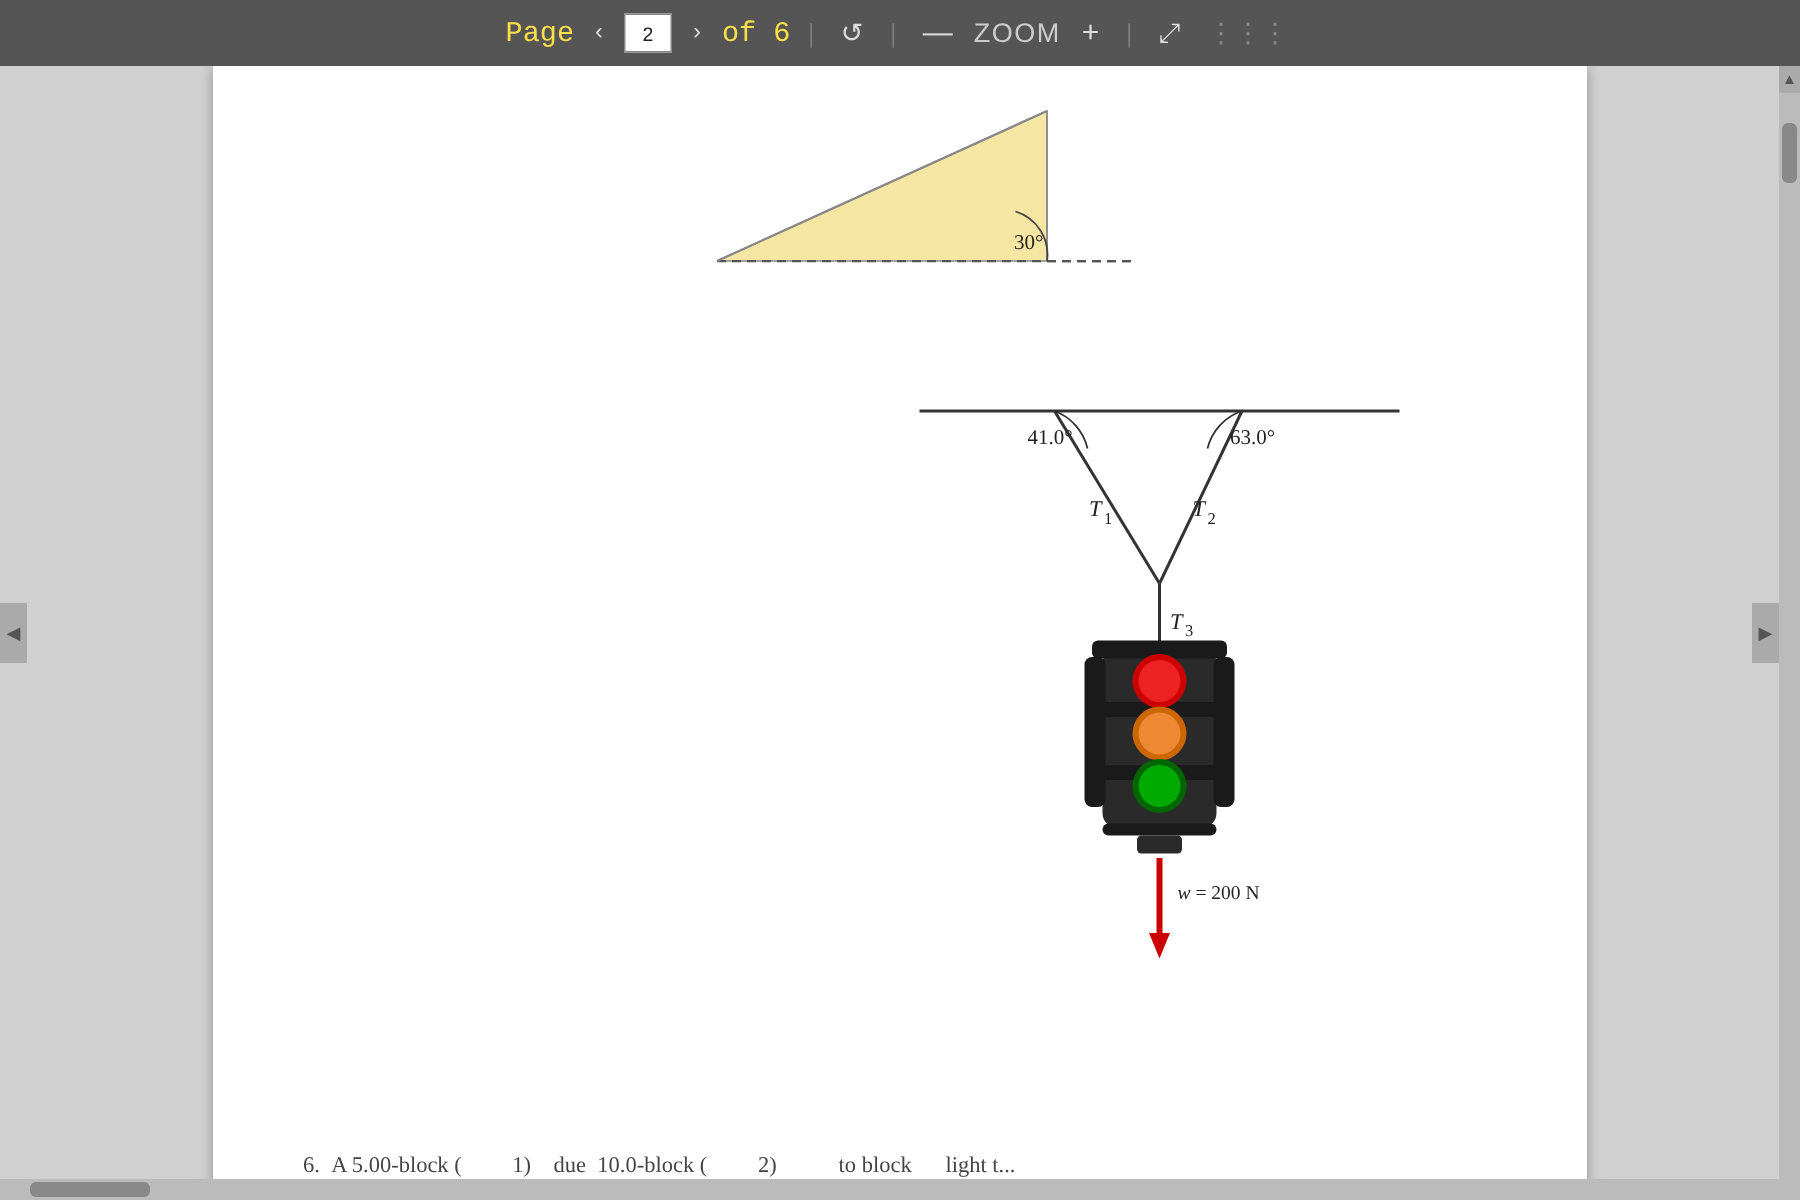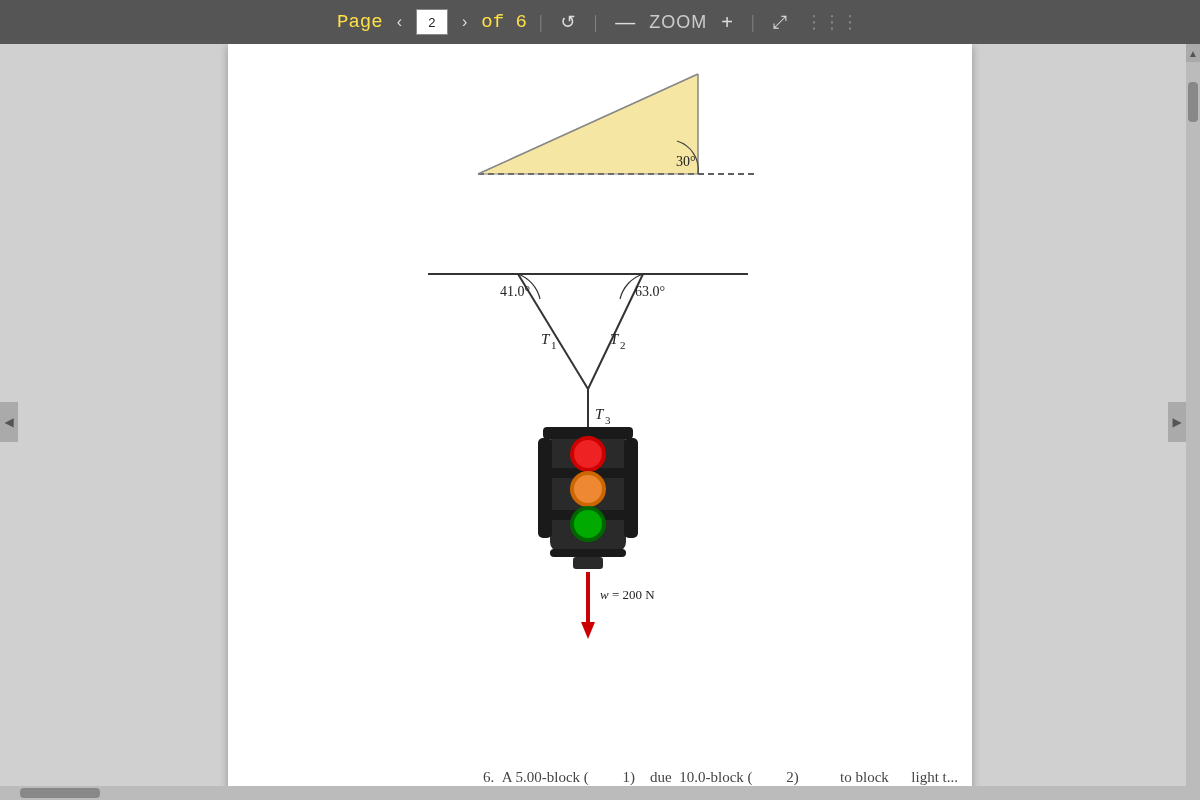--- a/index.html
+++ b/index.html
@@ -115,21 +115,21 @@
       height: 10px;
       width: 80px;
       background: #888;
       border-radius: 4px;
       margin-left: 20px;
     }
 
     
     #page-doc {
       background: #fff;
-      width: 744px;
+      width: 916px;
       min-height: 740px;
       margin: 0 auto;
       position: relative;
       padding: 20px 85px 40px 60px;
       box-shadow: 0 2px 8px rgba(0,0,0,0.3);
       overflow: hidden;
     }
 
     
     #top-diagram {
@@ -144,35 +144,34 @@
     #problem-5 {
       font-size: 17px;
       line-height: 1.6;
       color: #111;
       margin-bottom: 24px;
     }
 
     
     #traffic-diagram {
       display: flex;
-      justify-content: center;
+      justify-content: flex-end;
       margin-top: 10px;
     }
 
     
     #bottom-partial {
       position: absolute;
       bottom: 14px;
       left: 60px;
       right: 14px;
       font-size: 16px;
       color: #555;
       white-space: nowrap;
       overflow: hidden;
-      text-align: right;
     }
 
     
     #scroll-left {
       position: absolute;
       left: 0;
       top: 50%;
       transform: translateY(-50%);
       width: 18px;
       height: 40px;

